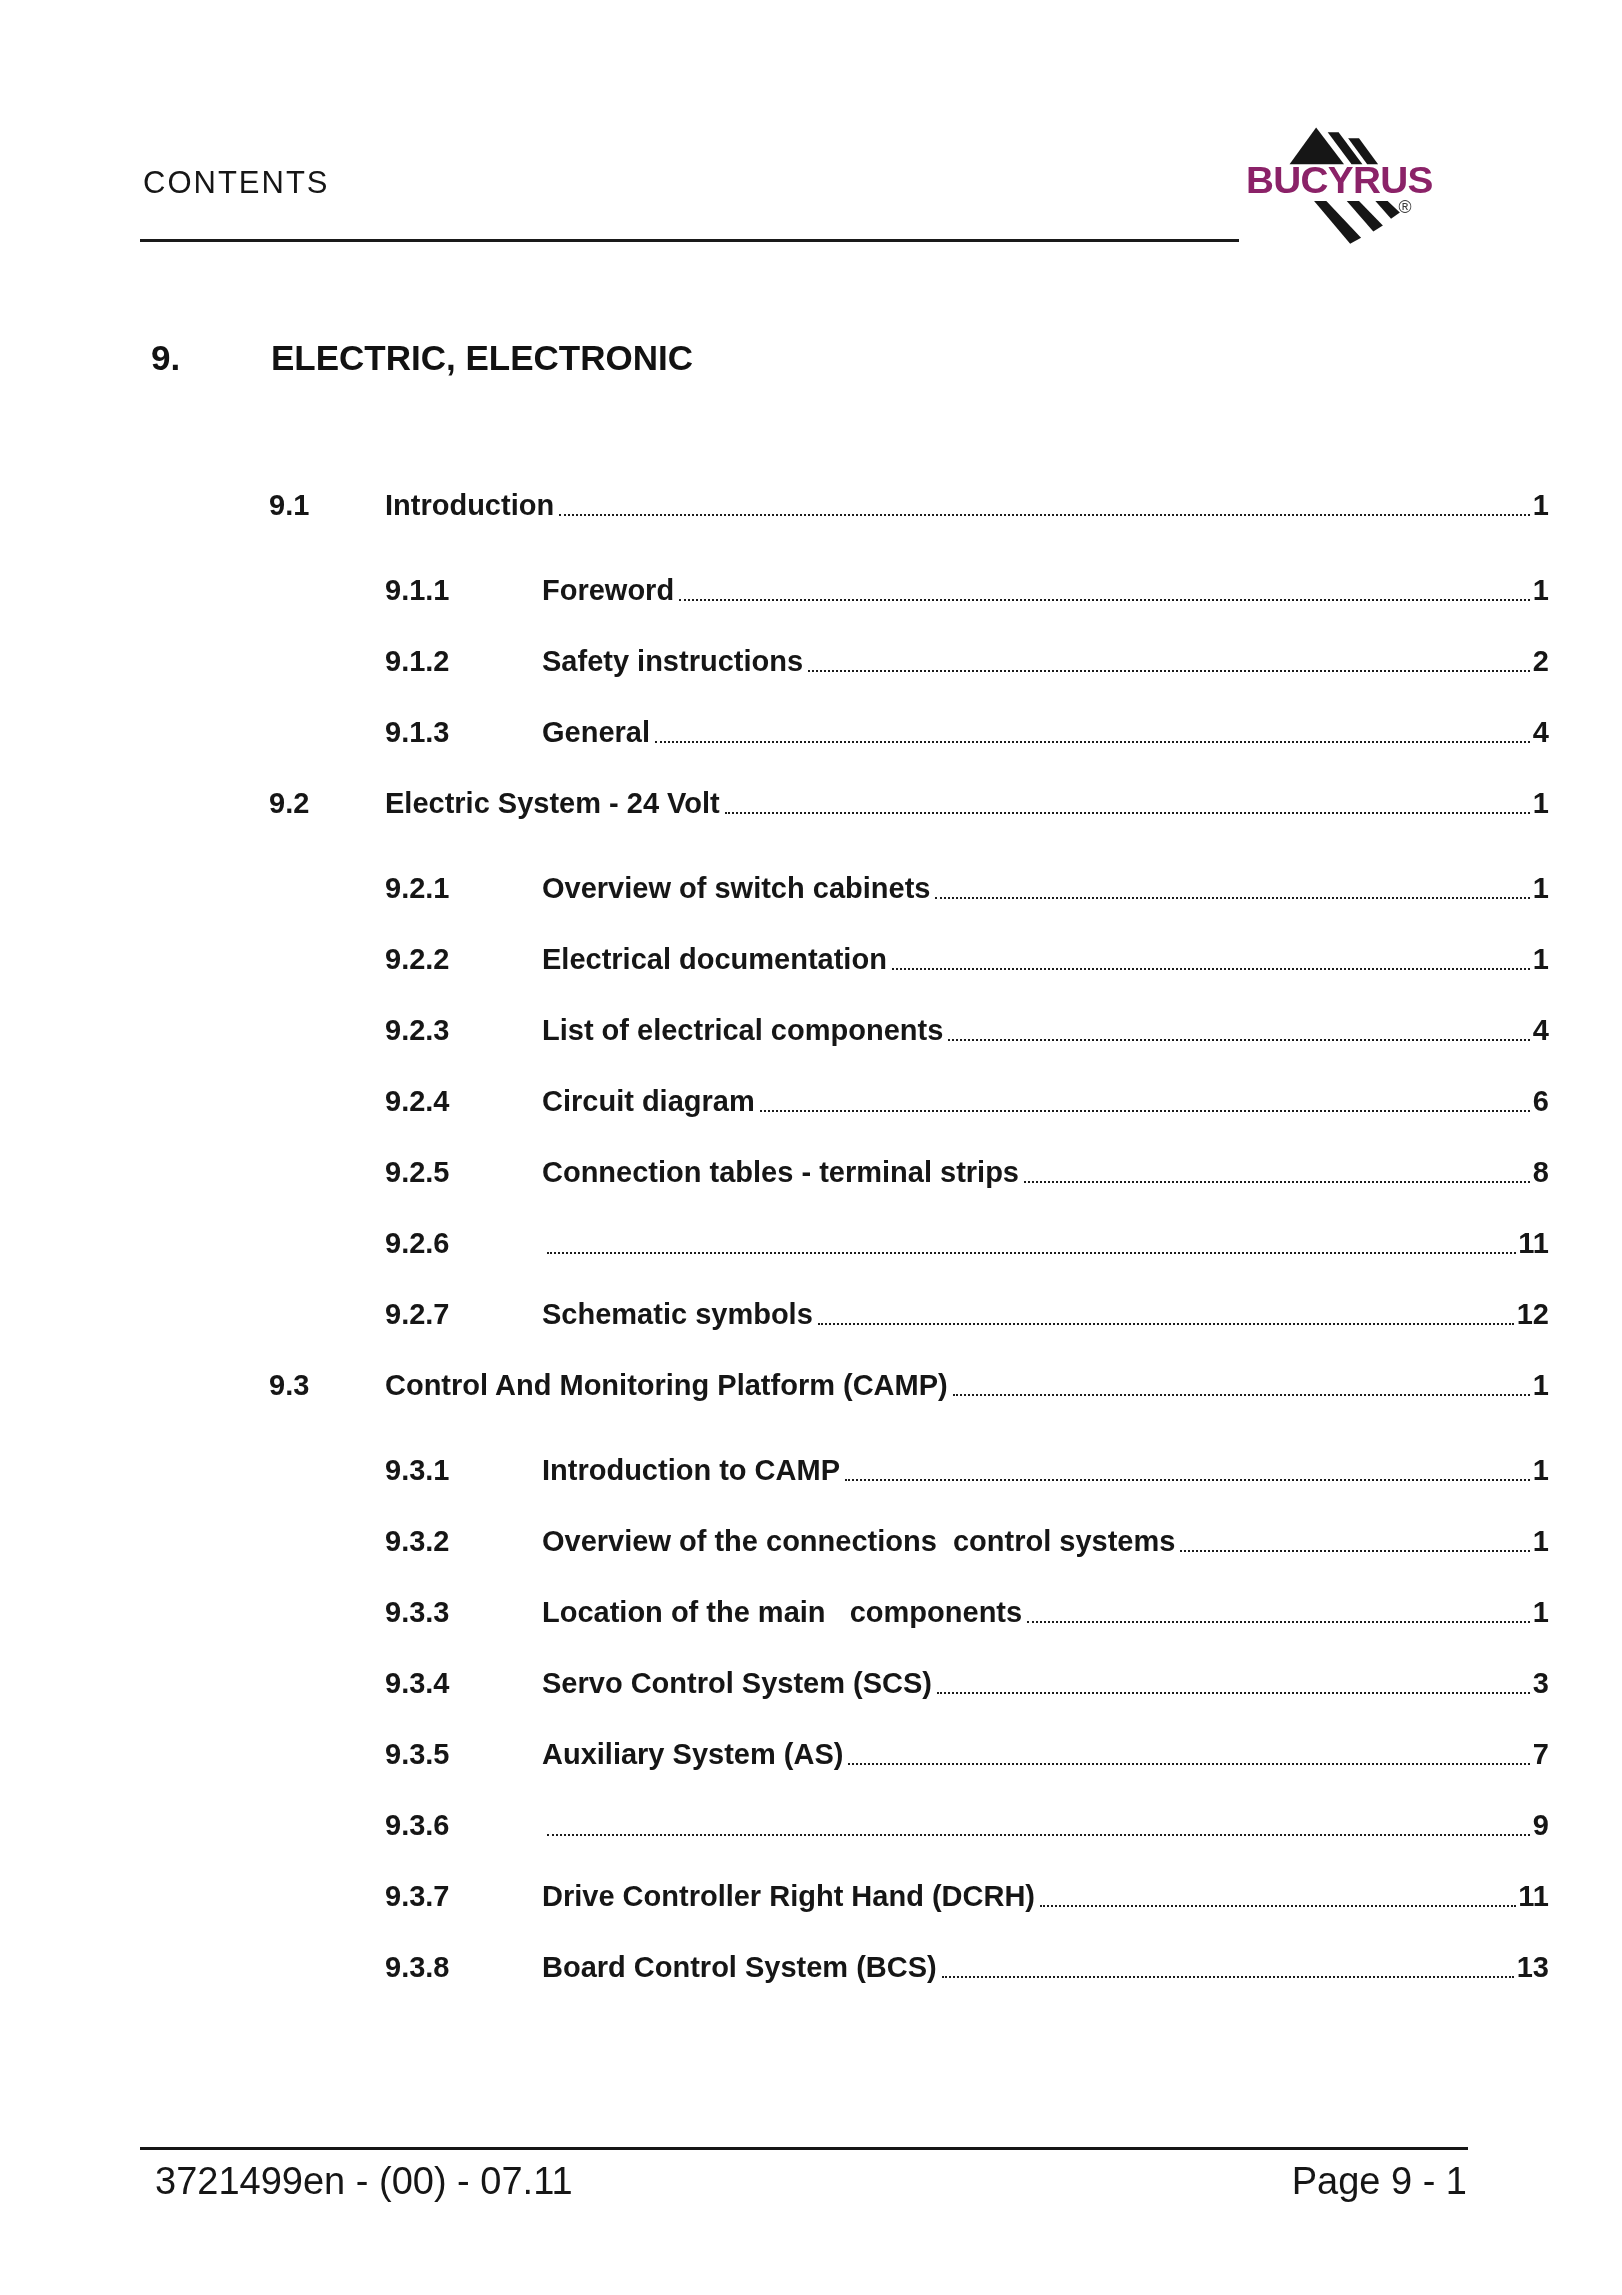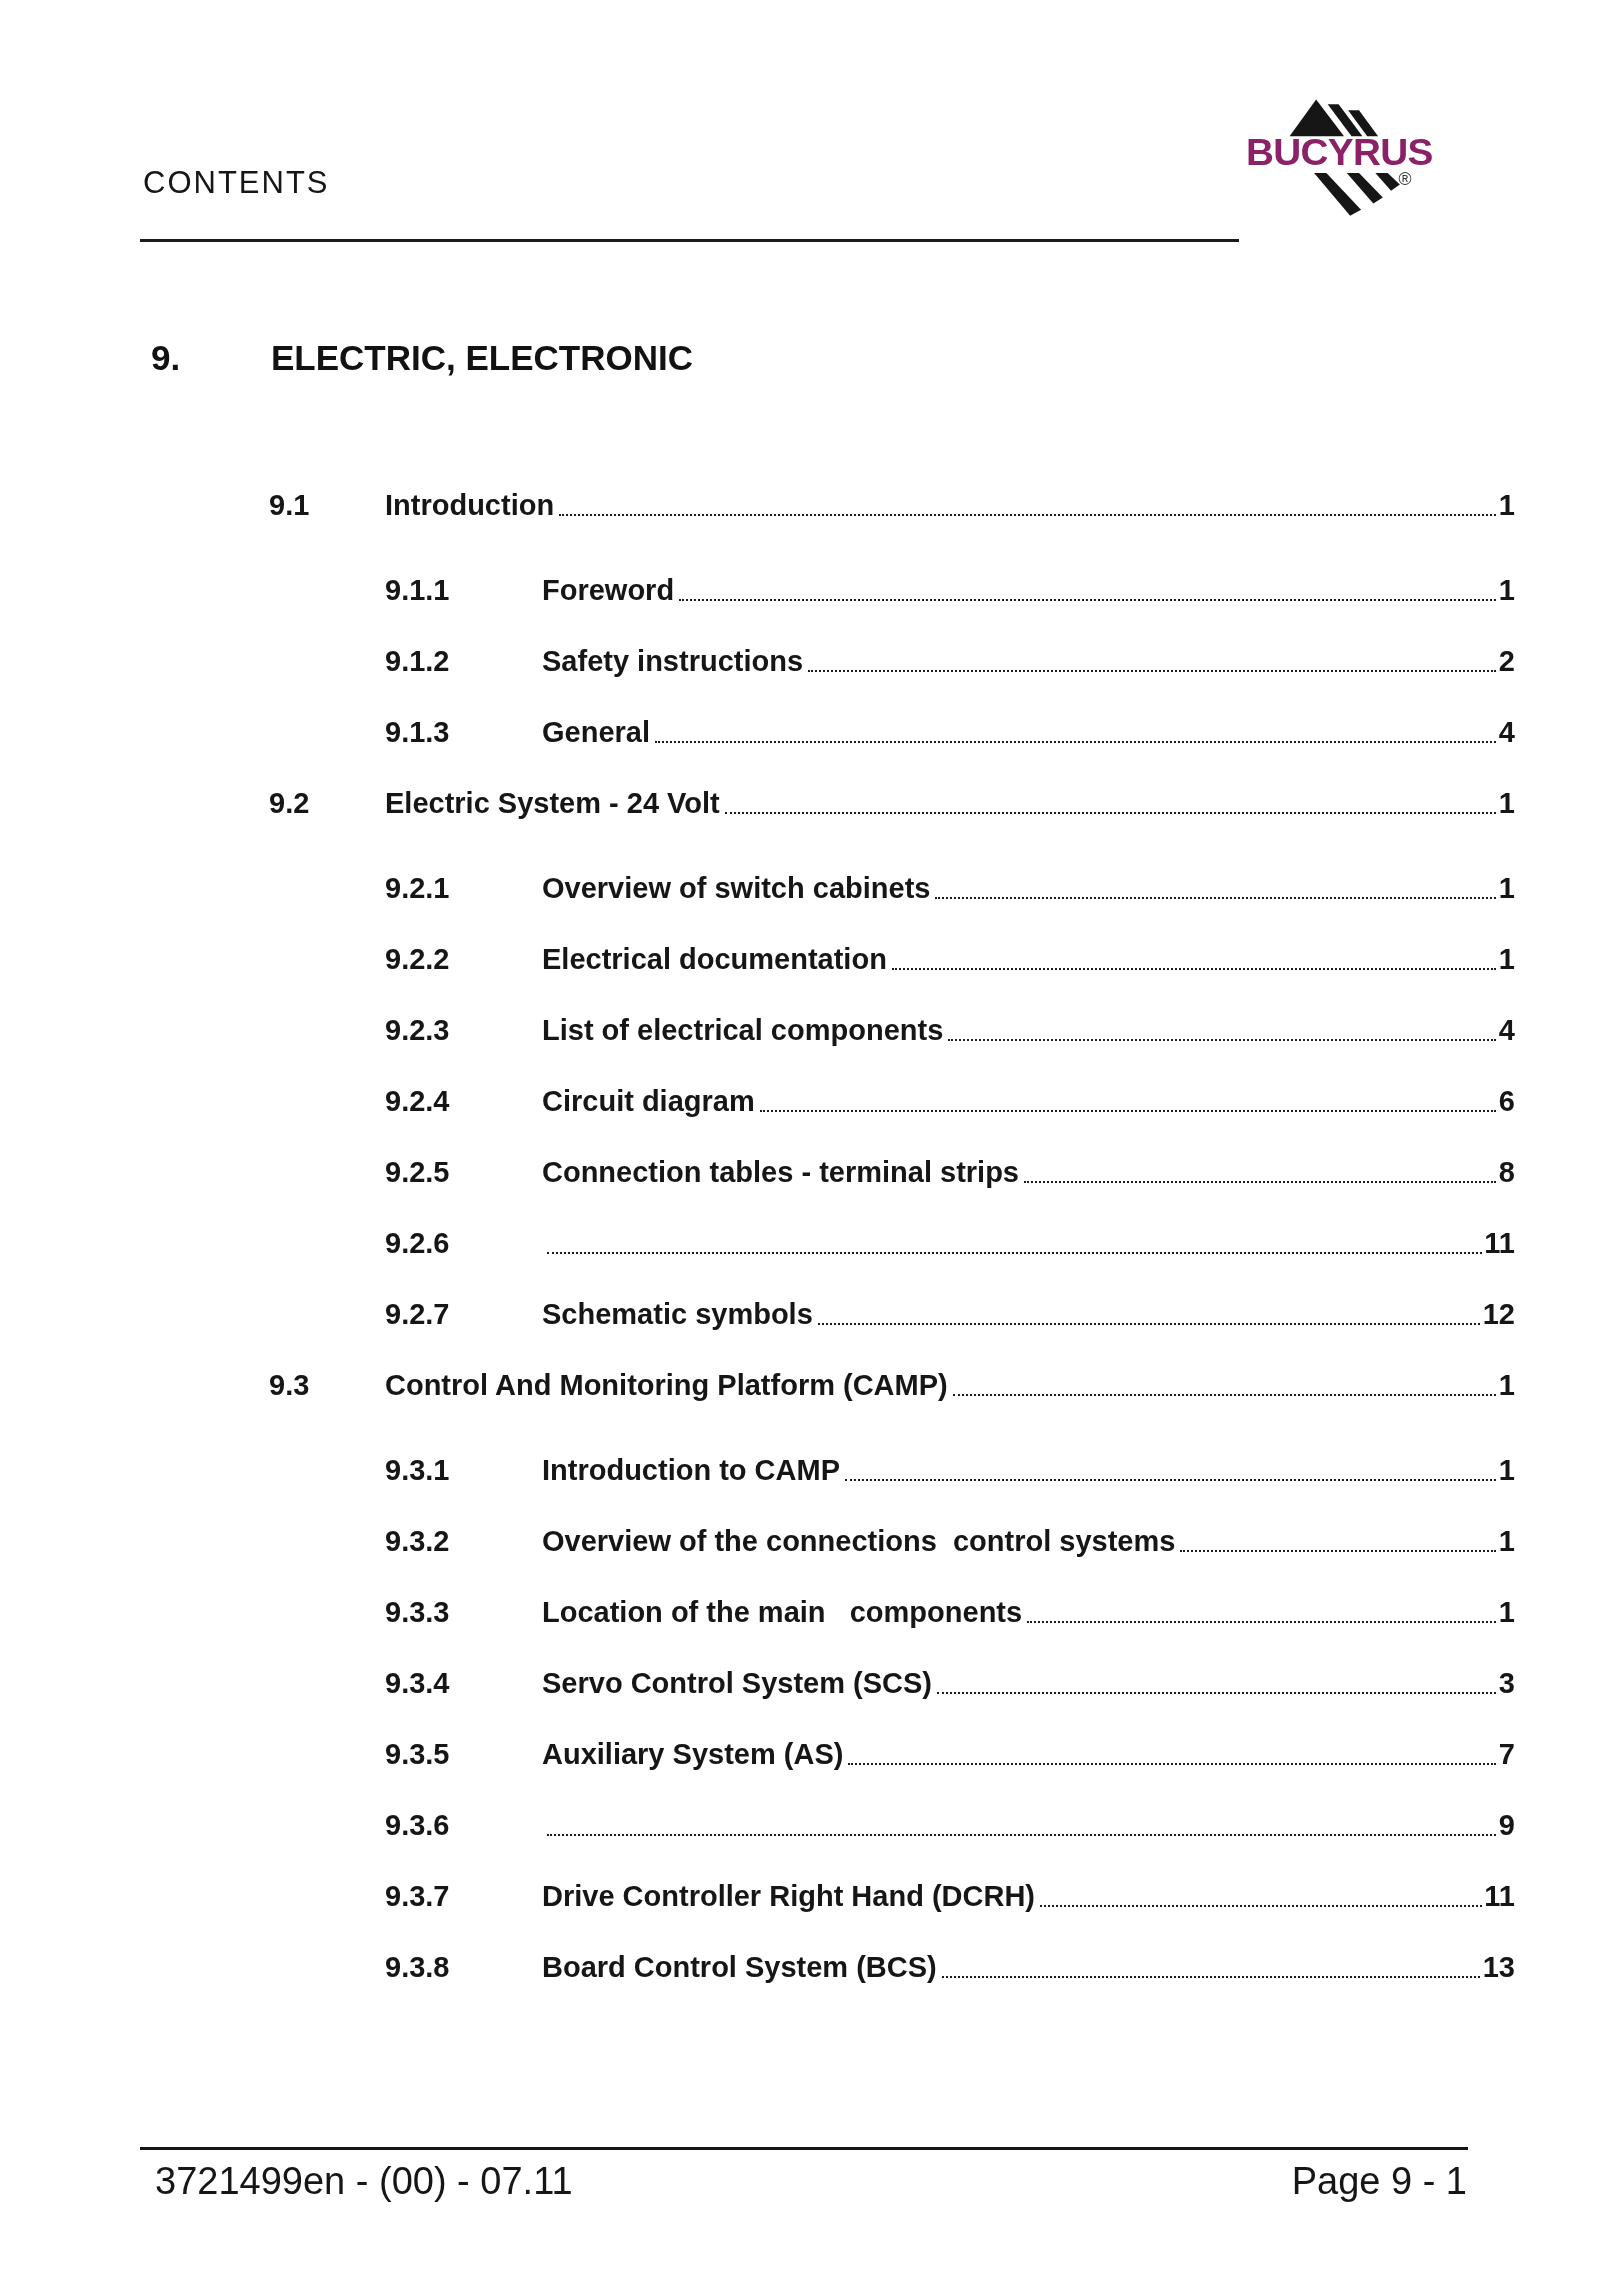--- a/index.html
+++ b/index.html
@@ -27,21 +27,21 @@
     position: absolute;
     left: 140px;
     top: 239px;
     width: 1099px;
     height: 2.7px;
     background: #1a1a1a;
   }
   .logo {
     position: absolute;
     left: 1246px;
-    top: 96px;
+    top: 124px;
     width: 192px;
     height: 124px;
   }
 
   
   .section-title {
     position: absolute;
     left: 151px;
     top: 339px;
     display: flex;
@@ -58,21 +58,21 @@
     left: 0;
     top: 474px;
     width: 1623px;
   }
   .trow {
     display: flex;
     align-items: flex-end;
     font-size: 29px;
     line-height: 34px;
     height: 34px;
-    padding-right: 108px;
+    padding-right: 74px;
     margin-bottom: 37px;
     color: #161616;
   }
   .trow.lvl1 {
     font-weight: 700;
     padding-left: 269px;
     margin-top: 13.6px;
     margin-bottom: 51px;
   }
   .trow.lvl2 { padding-left: 385px; font-weight: bold; }

